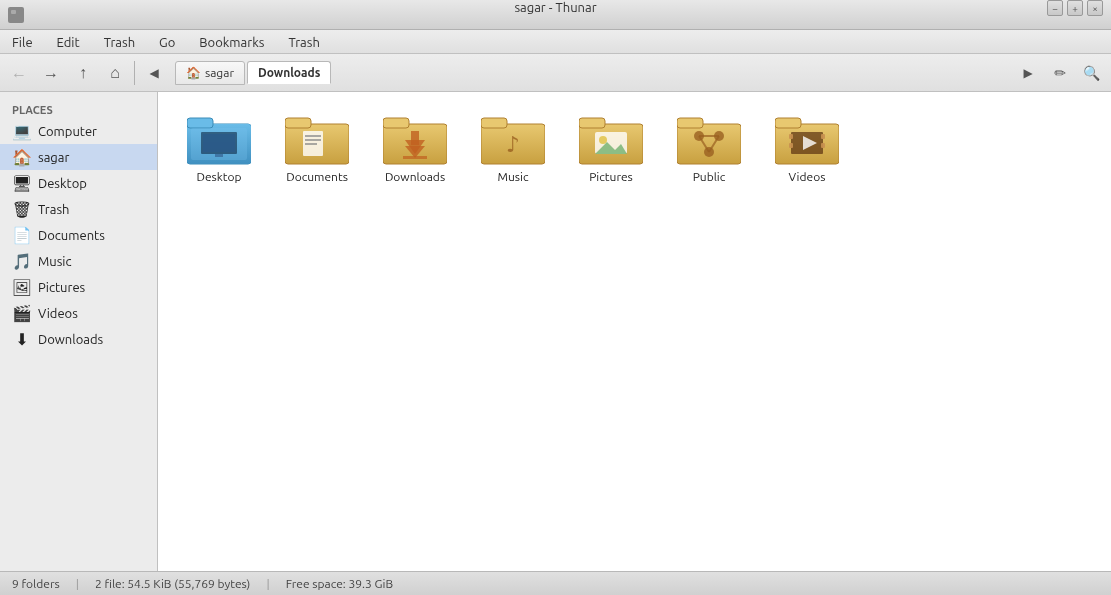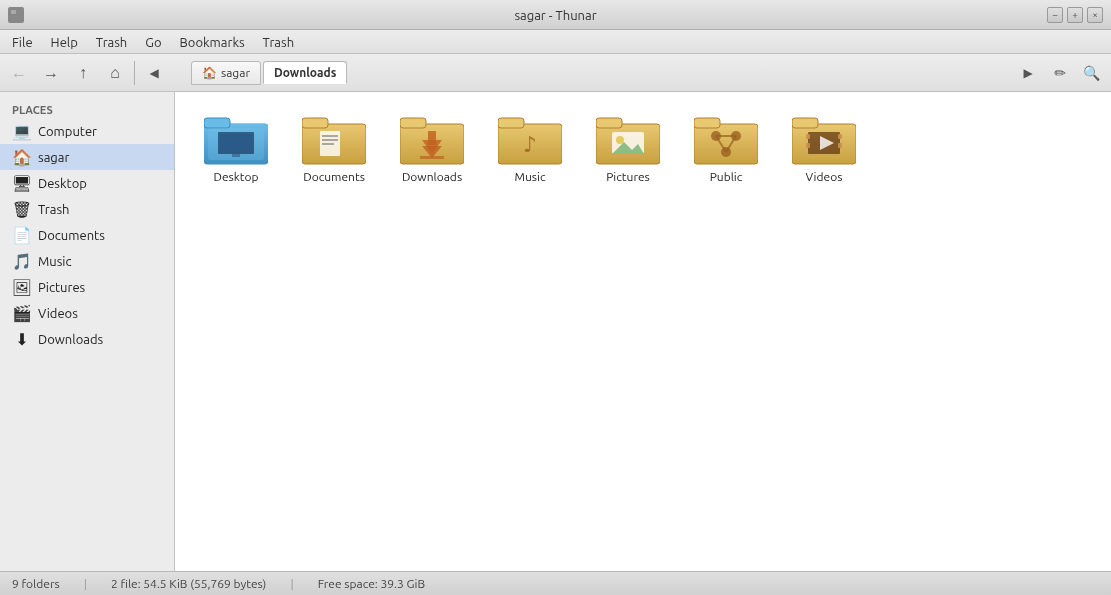--- a/index.html
+++ b/index.html
@@ -3,41 +3,40 @@
   <meta charset="utf-8">
   <style>
     * { box-sizing: border-box; margin: 0; padding: 0; }
     body { font-family: 'Ubuntu', 'DejaVu Sans', sans-serif; font-size: 13px; background: #d3d3d3; width: 1111px; height: 595px; overflow: hidden; }
 
     
     .titlebar {
       background: linear-gradient(to bottom, #e8e8e8, #d0d0d0);
       height: 30px;
       display: flex;
-      align-items: center;
       justify-content: space-between;
       padding: 0 8px;
       border-bottom: 1px solid #b0b0b0;
       user-select: none;
     }
     .titlebar-left { display: flex; align-items: center; gap: 6px; }
     .titlebar-icon { width: 16px; height: 16px; background: #888; border-radius: 2px; display: flex; align-items: center; justify-content: center; }
     .titlebar-title { font-size: 13px; color: #333; font-weight: normal; flex: 1; text-align: center; position: absolute; left: 50%; transform: translateX(-50%); }
     .titlebar-buttons { display: flex; gap: 4px; }
     .titlebar-btn { width: 16px; height: 16px; border: 1px solid #999; background: linear-gradient(to bottom, #e0e0e0, #c8c8c8); border-radius: 2px; display: flex; align-items: center; justify-content: center; font-size: 10px; cursor: pointer; color: #555; }
 
     
     .menubar {
       background: linear-gradient(to bottom, #ededed, #e0e0e0);
       height: 24px;
       display: flex;
       align-items: center;
       padding: 8px 4px;
       border-bottom: 1px solid #c0c0c0;
-      gap: 2px;
+      gap: 8px;
     }
     .menubar-item {
       padding: 2px 8px;
       font-size: 13px;
       color: #333;
       cursor: pointer;
       border-radius: 3px;
     }
 
     
@@ -61,21 +60,21 @@
       color: #555;
     }
     .toolbar-btn.disabled { color: #b0b0b0; cursor: default; }
 
     
     .addressbar {
       display: flex;
       align-items: center;
       gap: 2px;
       flex: 1;
-      margin: 0 20px;
+      margin: 0 4px;
     }
     .addr-tab {
       background: linear-gradient(to bottom, #f8f8f8, #e8e8e8);
       border: 1px solid #b8b8b8;
       border-radius: 3px 3px 0 0;
       padding: 4px 10px;
       font-size: 12px;
       cursor: pointer;
       color: #333;
     }
@@ -86,21 +85,21 @@
     }
 
     
     .main-layout {
       display: flex;
       height: calc(595px - 30px - 24px - 38px - 24px);
     }
 
     
     .sidebar {
-      width: 175px;
+      width: 158px;
       background: #ececec;
       border-right: 1px solid #c0c0c0;
       padding: 8px 0;
       overflow-y: auto;
     }
     .sidebar-section-label {
       font-size: 11px;
       font-weight: bold;
       color: #666;
       padding: 4px 12px 2px;
@@ -155,21 +154,21 @@
     
     .statusbar {
       height: 24px;
       background: linear-gradient(to bottom, #e0e0e0, #d0d0d0);
       border-top: 1px solid #b8b8b8;
       display: flex;
       align-items: center;
       padding: 0 12px;
       font-size: 12px;
       color: #444;
-      gap: 24px;
+      gap: 16px;
     }
     .statusbar-sep { color: #999; }
 
     .toolbar-sep { width: 1px; height: 24px; background: #b0b0b0; margin: 0 2px; }
   </style>
 </head>
 <body>
 
 <div class="titlebar">
   <div class="titlebar-left">
@@ -183,21 +182,21 @@
   <span class="titlebar-title">sagar - Thunar</span>
   <div class="titlebar-buttons">
     <div class="titlebar-btn">−</div>
     <div class="titlebar-btn">+</div>
     <div class="titlebar-btn">×</div>
   </div>
 </div>
 
 <div class="menubar">
   <div class="menubar-item">File</div>
-  <div class="menubar-item">Help</div>
+  <div class="menubar-item">Edit</div>
   <div class="menubar-item">Trash</div>
   <div class="menubar-item">Go</div>
   <div class="menubar-item">Bookmarks</div>
   <div class="menubar-item">Trash</div>
 </div>
 
 <div class="toolbar">
   <button class="toolbar-btn disabled">←</button>
   <button class="toolbar-btn">→</button>
   <button class="toolbar-btn">↑</button>

